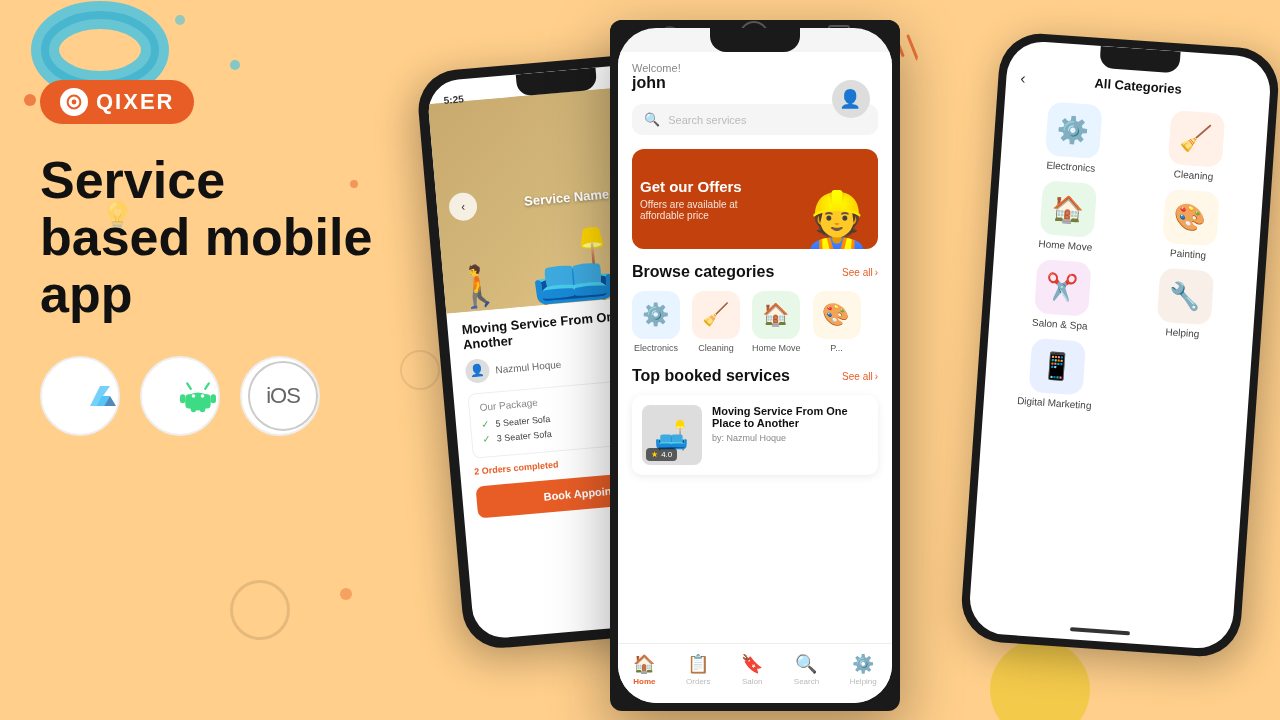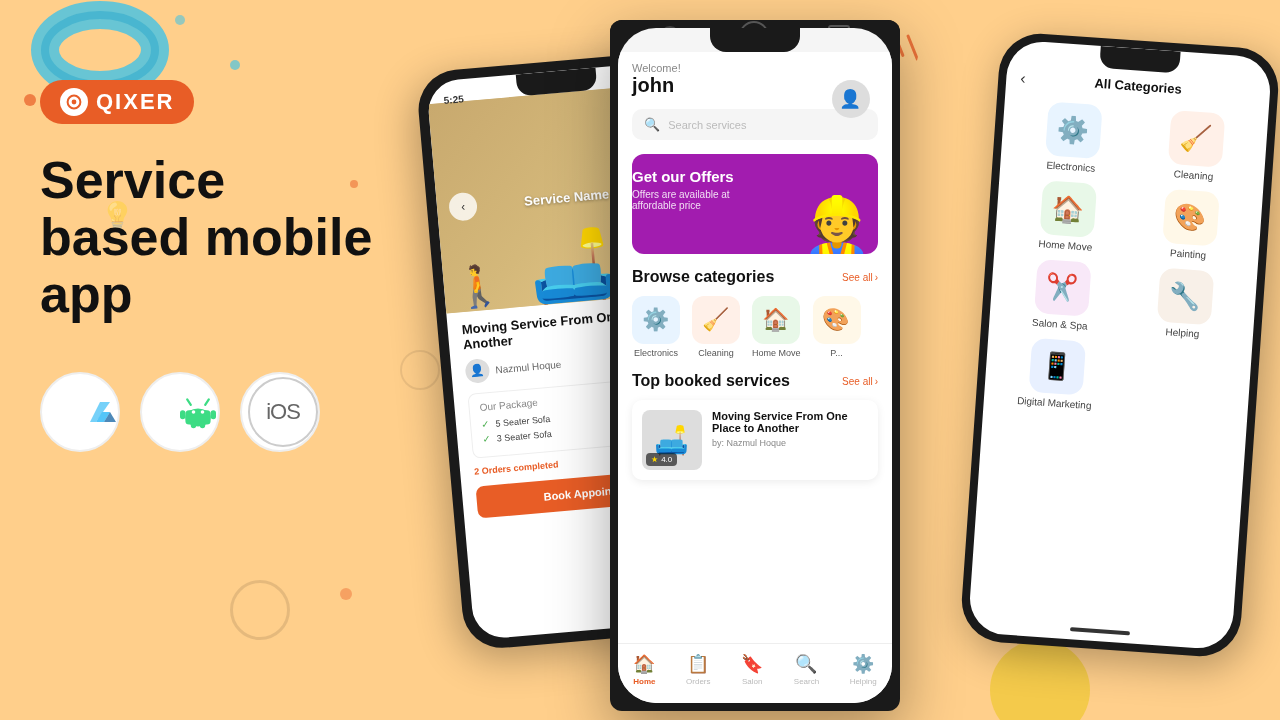--- a/index.html
+++ b/index.html
@@ -39,21 +39,21 @@
       color: white;
       font-size: 22px;
       font-weight: 700;
       letter-spacing: 2px;
     }
     .headline {
       font-size: 52px;
       font-weight: 900;
       color: #111;
       line-height: 1.1;
-      margin-bottom: 48px;
+      margin-bottom: 32px;
     }
     .platform-badges {
       display: flex;
       gap: 20px;
       align-items: center;
     }
     .platform-badge {
       width: 80px; height: 80px;
       border-radius: 50%;
       display: flex; align-items: center; justify-content: flex-end;
@@ -204,47 +204,47 @@
       border-radius: 0 0 16px 16px;
       margin: 0 auto;
     }
     .phone-2-body {
       padding: 10px 14px;
       background: white;
       height: calc(100% - 60px);
       overflow: hidden;
     }
     .phone-2-welcome { font-size: 11px; color: #888; }
-    .phone-2-username { font-size: 20px; font-weight: 800; color: #111; margin-bottom: 12px; }
+    .phone-2-username { font-size: 16px; font-weight: 800; color: #111; margin-bottom: 12px; }
     .phone-2-user-icon {
       position: absolute;
       top: 52px; right: 22px;
       width: 38px; height: 38px;
       background: #ddd; border-radius: 50%;
       display: flex; align-items: center; justify-content: center;
       font-size: 18px;
     }
     .phone-2-search {
       display: flex; align-items: center; gap: 8px;
       background: #f5f5f5;
       border-radius: 10px;
       padding: 8px 12px;
       margin-bottom: 14px;
     }
     .phone-2-search-icon { color: #aaa; font-size: 13px; }
     .phone-2-search-text { font-size: 11px; color: #bbb; }
     .phone-2-banner {
-      background: #a21caf;
+      background: #c2410c;
       border-radius: 12px;
-      padding: 14px 0;
+      padding: 14px 8px;
       margin-bottom: 14px;
       position: relative;
       overflow: hidden;
       height: 100px;
-      display: flex; flex-direction: column; 
+      display: flex; flex-direction: column; justify-content: center;
     }
     .phone-2-banner-title { font-size: 15px; font-weight: 800; color: white; margin-bottom: 4px; }
     .phone-2-banner-sub { font-size: 10px; color: rgba(255,255,255,0.85); max-width: 130px; }
     .phone-2-banner-person {
       position: absolute;
       right: 6px; bottom: 0;
       font-size: 56px;
       line-height: 1;
     }
     .phone-2-section-header {

